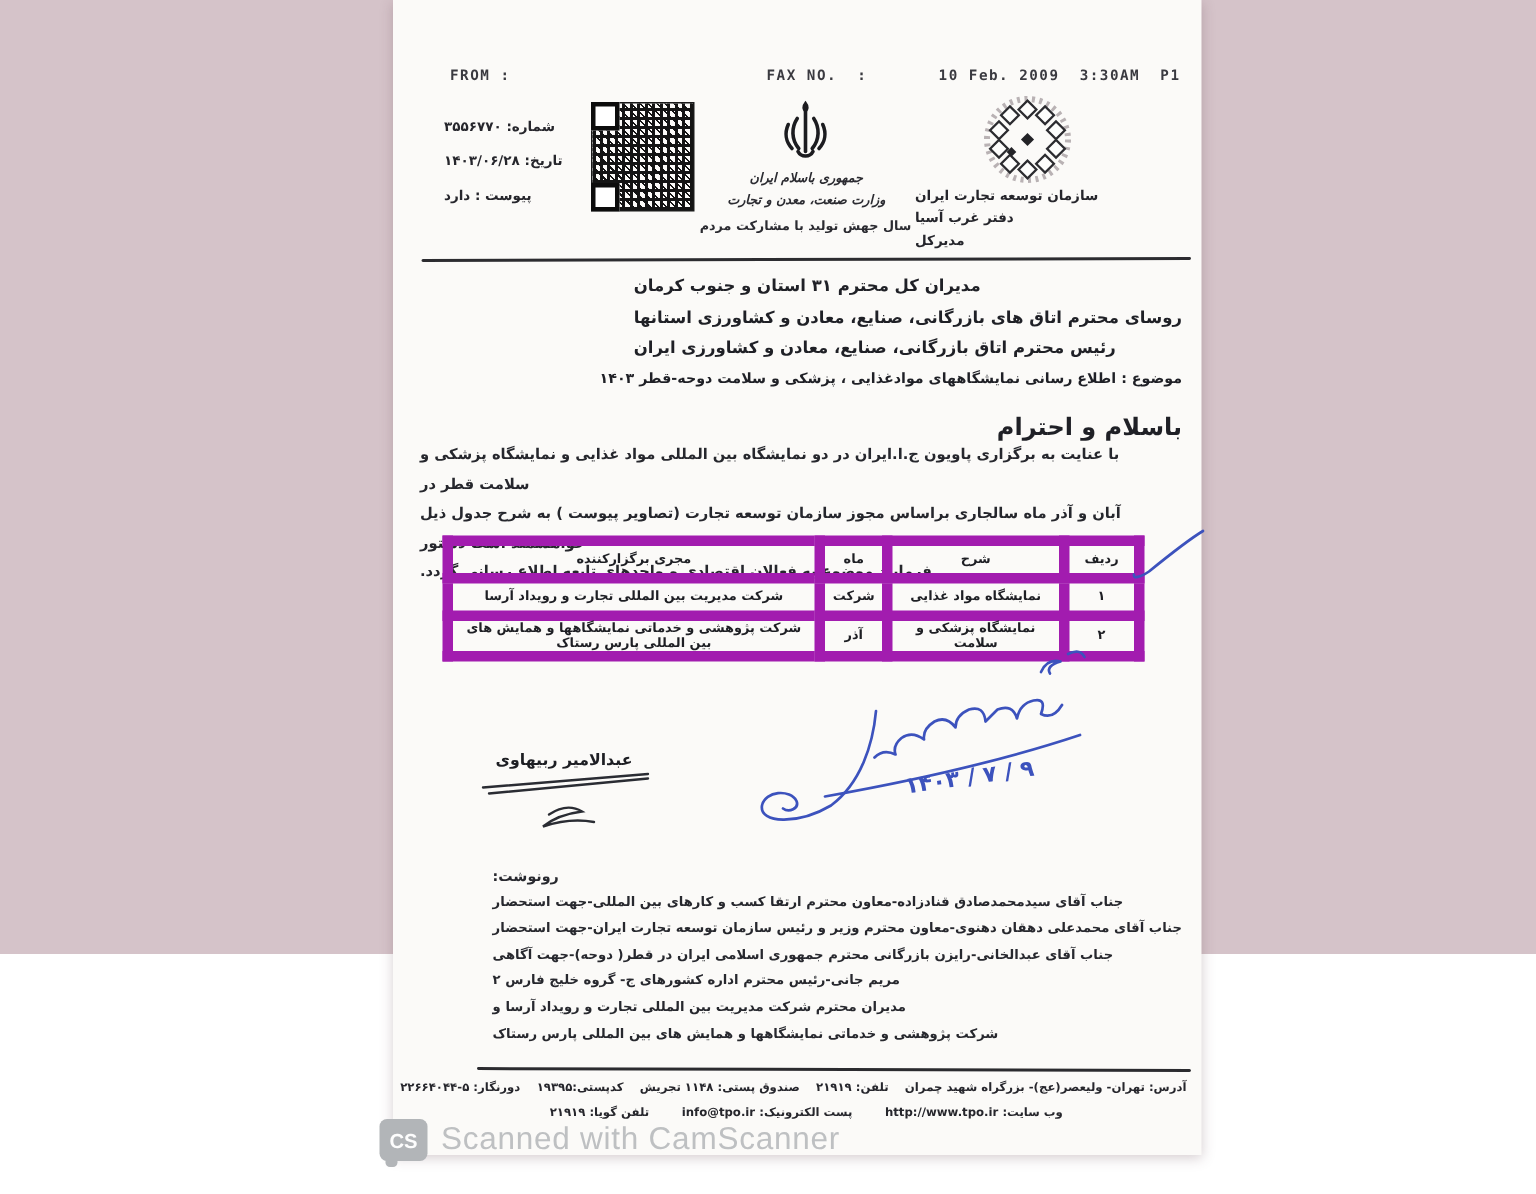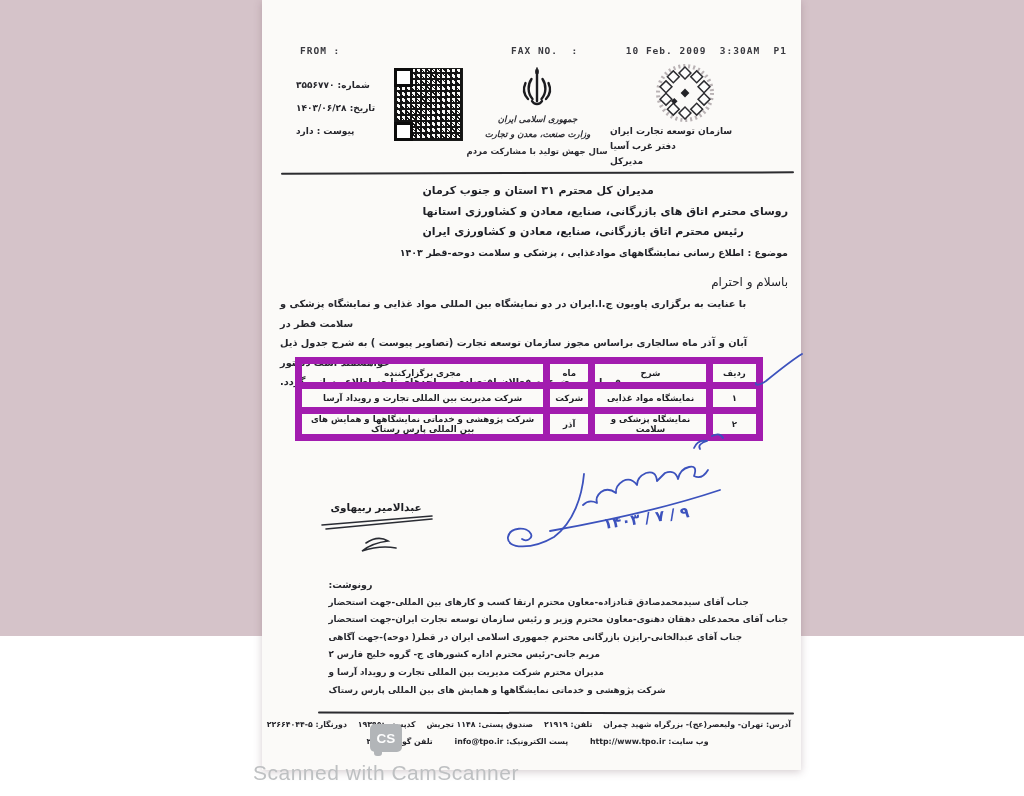--- a/index.html
+++ b/index.html
@@ -38,21 +38,21 @@
 
   
   .tpologo{left:392px;top:60px;width:62px;height:66px;}
   .org{left:348px;top:124px;width:150px;font-size:9px;font-weight:bold;line-height:15px;color:#26262c;}
 
   .divider{left:19px;top:172px;width:513px;height:2px;background:#2c2c30;border-radius:2px;transform:rotate(-.15deg);}
 
   
   .recips{right:13px;top:181px;font-size:11px;font-weight:bold;line-height:20.5px;color:#1f2026;}
   .subject{right:13px;top:247px;font-size:9.5px;font-weight:bold;color:#1f2026;}
-  .salut{right:13px;top:275px;font-size:12px;font-weight:normal;color:#1f2026;}
+  .salut{right:13px;top:275px;font-size:16px;font-weight:bold;color:#1f2026;}
   .bodytxt{right:13px;left:18px;top:294px;font-size:9.8px;font-weight:bold;line-height:19.5px;color:#26272d;}
   .bodytxt .indent{padding-right:22px;}
 
   
   table.sched{position:absolute;left:33px;top:357px;width:468px;border-collapse:collapse;direction:rtl;
       font-size:8.6px;font-weight:bold;color:#1e1f24;}
   table.sched th,table.sched td{border:7px solid #a21caf;height:18px;padding:0 3px;text-align:center;}
   table.sched{border:2px solid #222226;}
   .col-radif{width:40px;}.col-sharh{width:117px;margin-top:23px;}.col-mah{width:33px;}.col-mojri{width:270px;}
 
@@ -69,21 +69,21 @@
   
   .cc{right:13px;top:576px;font-size:8.8px;font-weight:bold;line-height:17.6px;color:#27282e;}
   .cc .cc-label{font-size:9.5px;}
 
   
   .fdivider{left:56px;top:712px;width:476px;height:2.4px;background:#2b2b2f;border-radius:3px;transform:rotate(.15deg);}
   .fline1{left:22px;right:10px;top:720px;text-align:center;font-size:7.8px;font-weight:bold;color:#26262c;}
   .fline2{left:22px;right:10px;top:737px;text-align:center;font-size:7.8px;font-weight:bold;color:#26262c;}
 
   
-  .wm{position:absolute;left:253px;top:724px;display:flex;align-items:center;gap:9px;flex-direction:column;}
+  .wm{position:absolute;left:253px;top:746px;display:flex;align-items:center;gap:9px;}
   .wm-badge{width:32px;height:28px;background:#b2b5b8;border-radius:5px;color:#fdfdfd;
             display:flex;align-items:center;justify-content:center;font-size:13.5px;font-weight:bold;
             font-family:"Liberation Sans",sans-serif;position:relative;}
   .wm-badge::after{content:"";position:absolute;left:4px;bottom:-4px;width:8px;height:5px;background:#b2b5b8;border-radius:0 0 3px 3px;}
   .wm-text{font-size:21px;color:#bec0c2;font-family:"Liberation Sans",sans-serif;letter-spacing:.5px;}
 </style>
 </head>
 <body>
 
 <div class="frame">
@@ -107,21 +107,21 @@
         <path d="M20 9 L20 37"></path>
         <path d="M20 4 C22 6.5 22 9 20 11 C18 9 18 6.5 20 4 Z" fill="#1c1c20" stroke-width="1"></path>
         <path d="M14.5 15 C10.5 21 10.5 29 15.5 35"></path>
         <path d="M25.5 15 C29.5 21 29.5 29 24.5 35"></path>
         <path d="M8.5 19 C6 24.5 6.8 30.5 11 35"></path>
         <path d="M31.5 19 C34 24.5 33.2 30.5 29 35"></path>
         <path d="M15 37 C17 41 23 41 25 37"></path>
       </g>
     </svg>
     <div class="abs gov fa">
-      <div>جمهوری اسلامی ایران</div>
+      <div>جمهوری باسلام ایران</div>
       <div>وزارت صنعت، معدن و تجارت</div>
     </div>
     <div class="abs slogan fa">سال جهش تولید با مشارکت مردم</div>
 
     <svg class="abs tpologo" viewBox="0 0 62 66">
       <circle cx="31" cy="33" r="27" fill="none" stroke="#b9b2b4" stroke-width="4" stroke-dasharray="2 3"></circle>
       <g stroke="#2c2c30" stroke-width="1.5" fill="#fdfdfc">
         <rect x="26.8" y="8.8" width="8.4" height="8.4" transform="rotate(45 31 13)"></rect>
         <rect x="38.5" y="12.6" width="8.4" height="8.4" transform="rotate(45 42.7 16.8)"></rect>
         <rect x="45.8" y="22.6" width="8.4" height="8.4" transform="rotate(45 50 26.8)"></rect>

